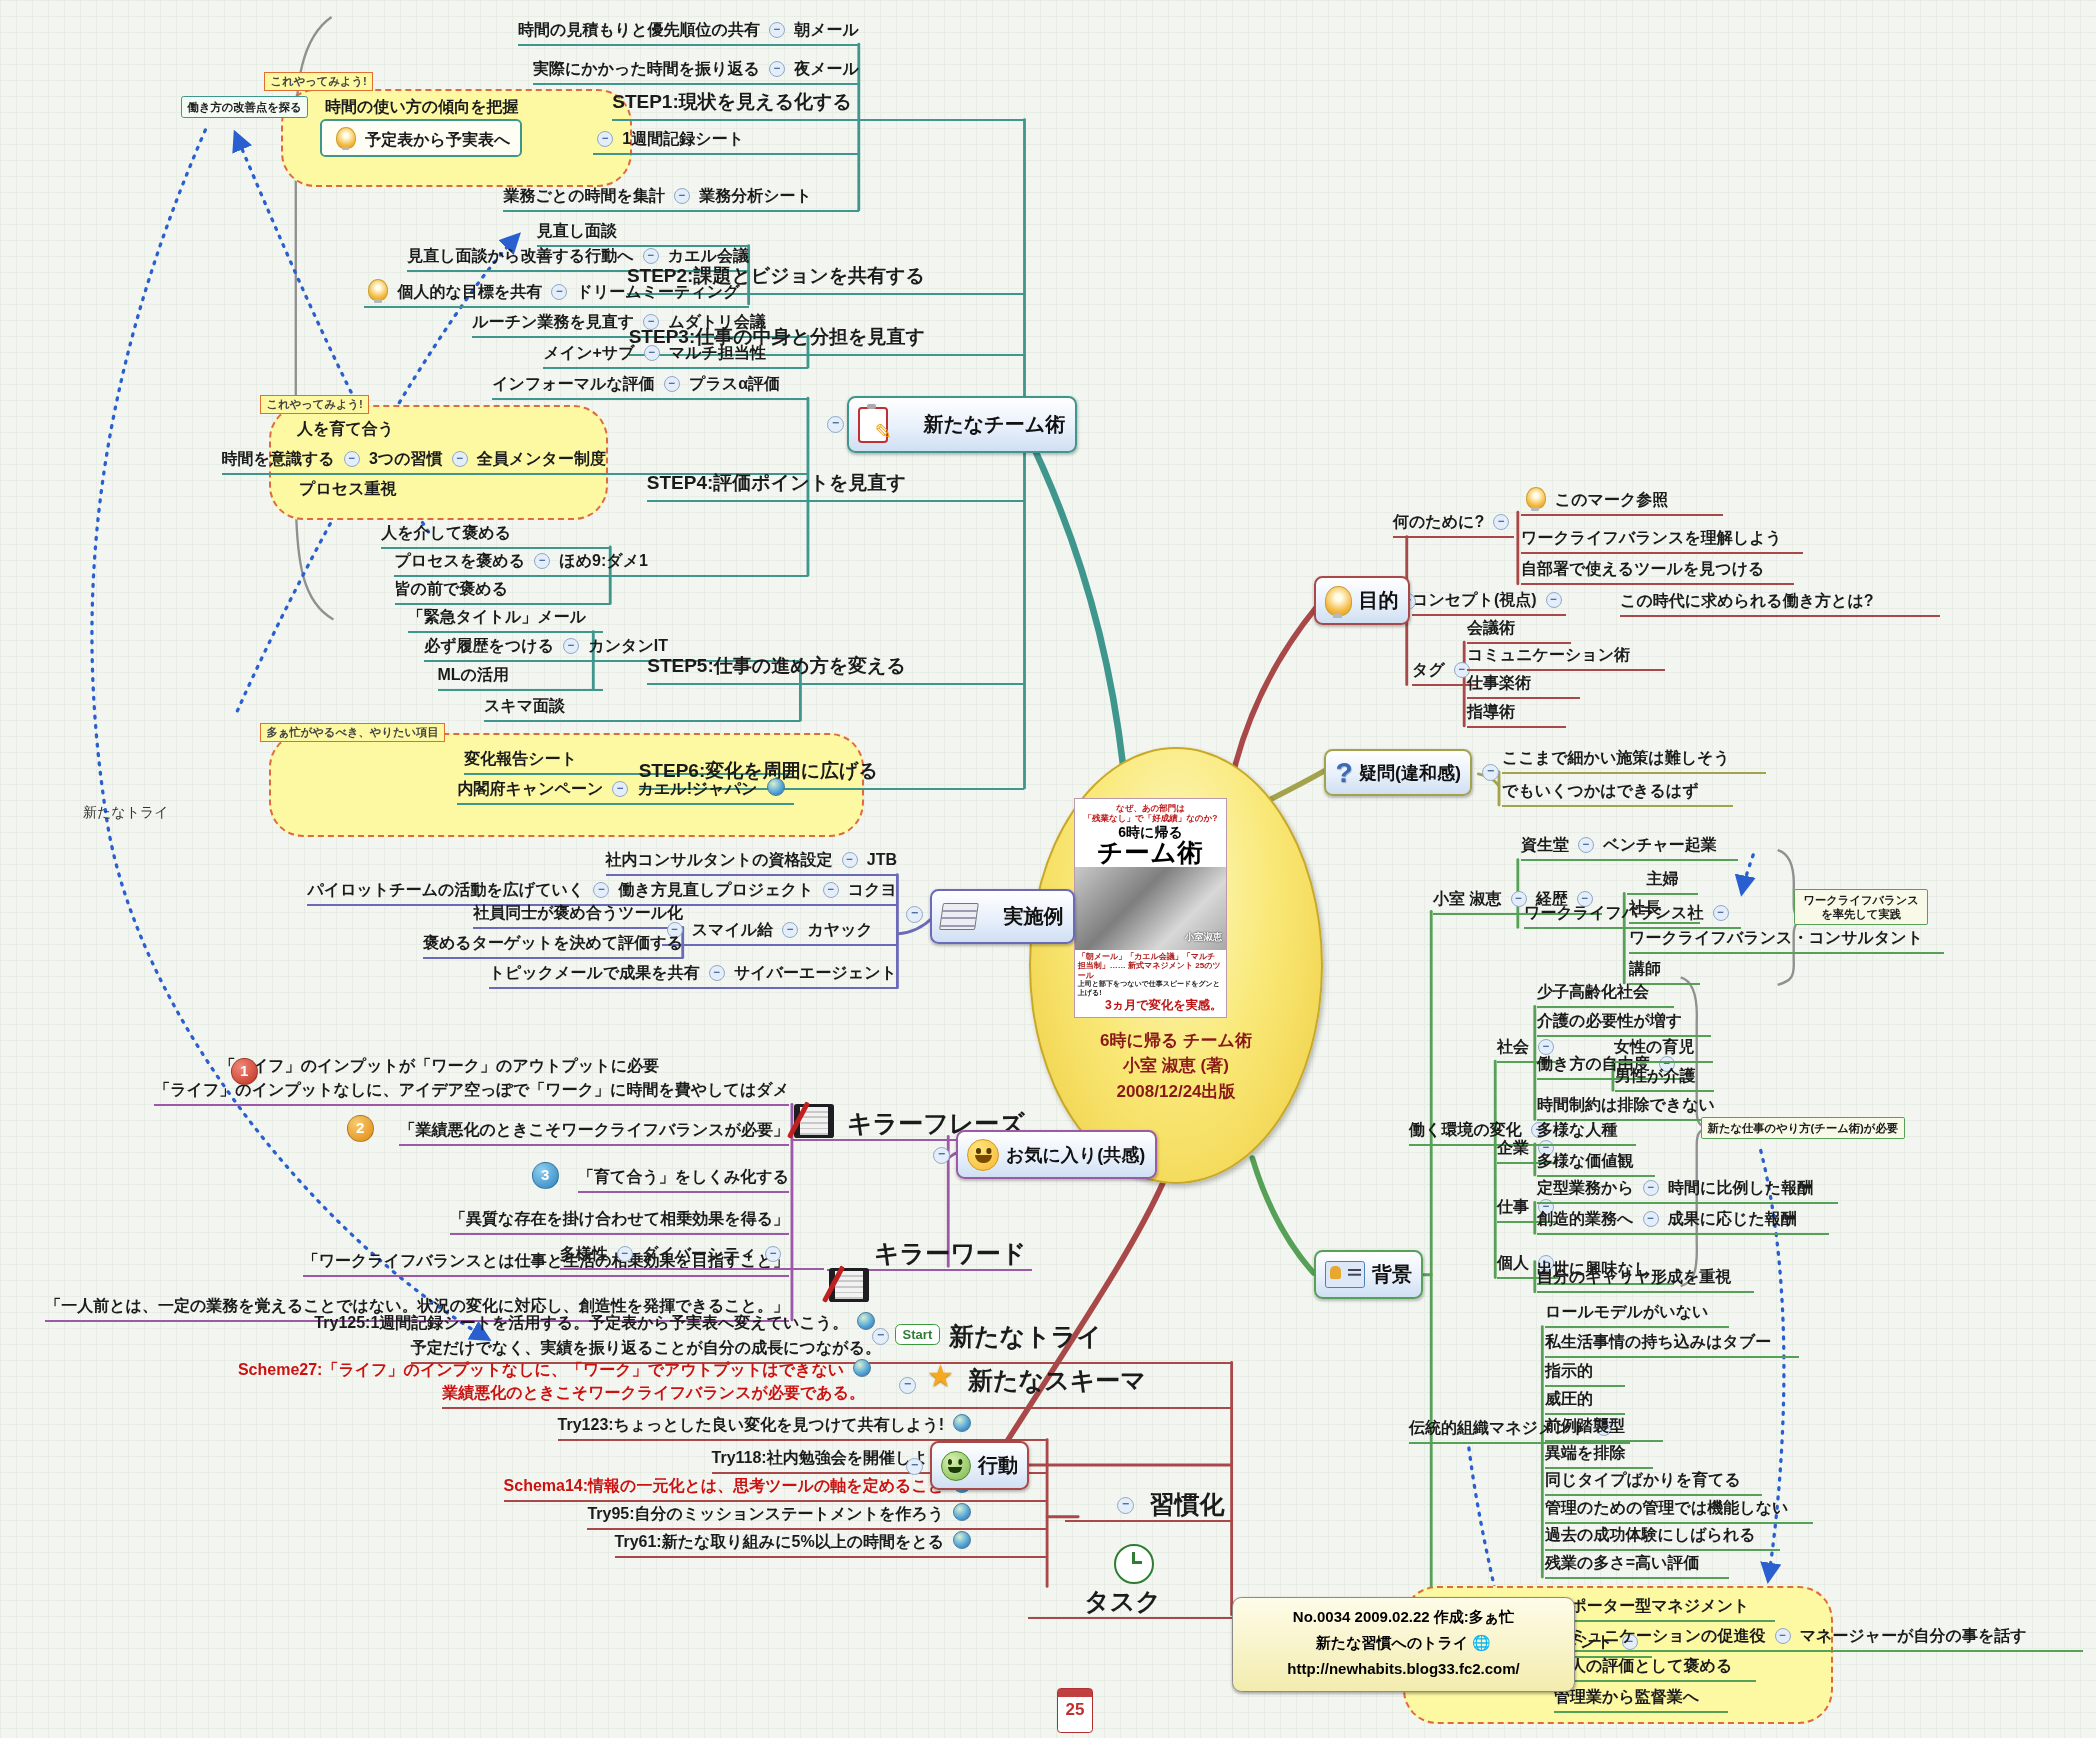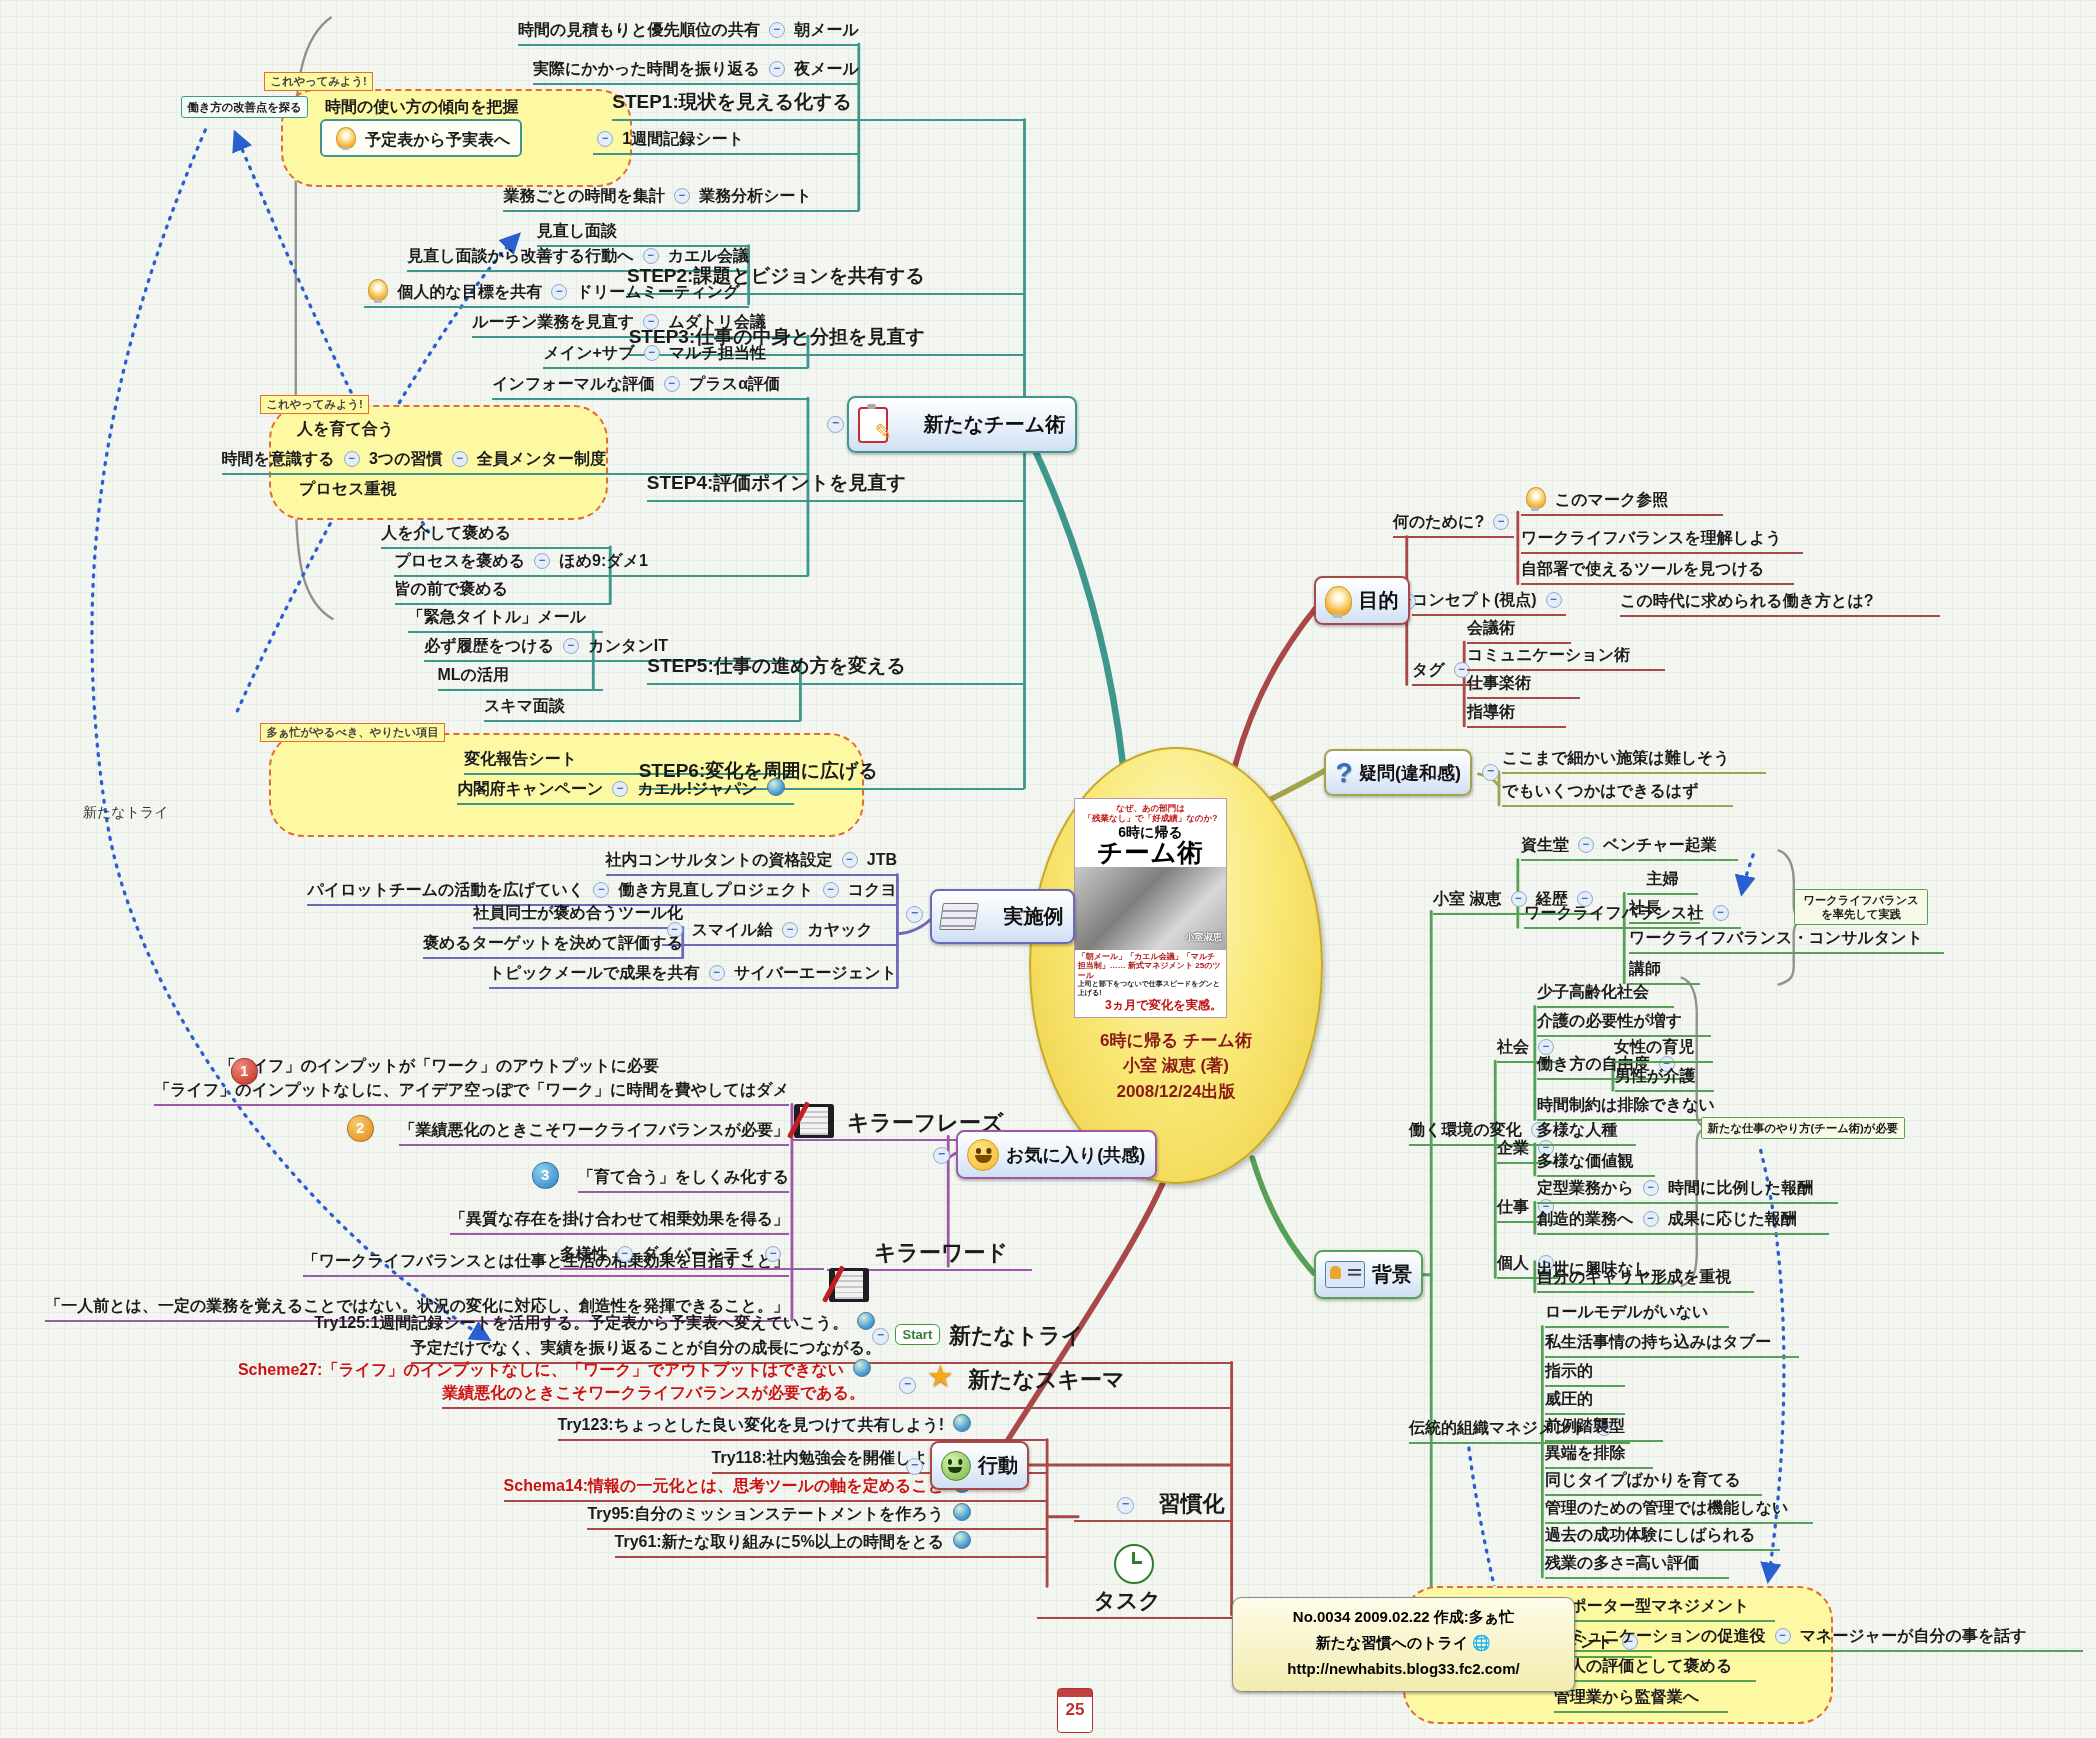--- a/index.html
+++ b/index.html
@@ -7,21 +7,21 @@
     background-color:#f3f6f0;
     background-image:linear-gradient(#e7ede4 0.9px,transparent 0.9px),linear-gradient(90deg,#e7ede4 0.9px,transparent 0.9px);
     background-size:16px 16px;}
   #wires{position:absolute;left:0;top:0;z-index:1;}
   .nd{position:absolute;z-index:3;font-weight:bold;font-size:16px;color:#1b1b1b;line-height:21px;padding-bottom:3.8px;white-space:nowrap;}
   .row{border-bottom:2.8px solid #888;}
   .t{border-color:#3f968c;} .p{border-color:#6a6ab8;} .m{border-color:#9b59a8;}
   .r{border-color:#a84848;} .o{border-color:#a3a34e;} .g{border-color:#56a058;}
   .plain{border-bottom:none;}
   .step{font-size:19px;line-height:24.5px;padding-bottom:4.7px;}
-  .big{font-size:22px;line-height:24.5px;}
+  .big{font-size:25px;line-height:24.5px;}
   .rt{color:#cc1111;}
   .side{font-weight:normal;font-size:14px;color:#333;border:none;}
   .cloud{background:#fdf9a2;border:2.8px dashed #dd6a42;border-radius:34px;z-index:2;padding:0;}
   .orange-label{font-size:11.3px;font-weight:bold;background:#fdf9a2;border:1.9px solid #e07030;padding:1.9px 5.6px;color:#444;line-height:13px;z-index:4;}
   .tealbox{font-size:11.3px;border:1.9px solid #3f968c;background:#f4faf4;padding:2.8px 5.6px;border-radius:2.8px;line-height:14px;z-index:4;}
   .greenbox{font-size:11.3px;border:1.9px solid #56a058;background:#f8f9e6;padding:2.8px 5.6px;border-radius:1.9px;line-height:14px;text-align:center;white-space:normal;z-index:4;}
   .whitebox{background:#fffef4;border:2.8px solid #3f968c;border-radius:5.6px;padding:5.6px 9.4px;z-index:4;}
   .mi{display:inline-block;width:14px;height:14px;border-radius:50%;background:#e4eefa;border:0.9px solid #8fa8c8;color:#4a6a9a;font-size:11.3px;font-weight:bold;line-height:12.2px;text-align:center;vertical-align:1.9px;margin:0 4.7px;}
   .minus-dot{width:15px;height:15px;border-radius:50%;background:#e4eefa;border:0.9px solid #8fa8c8;color:#4a6a9a;font-size:12.2px;line-height:13px;text-align:center;padding:0;z-index:4;}
   .globe{display:inline-block;width:16px;height:16px;border-radius:50%;margin:0 4.7px;vertical-align:-1.9px;

